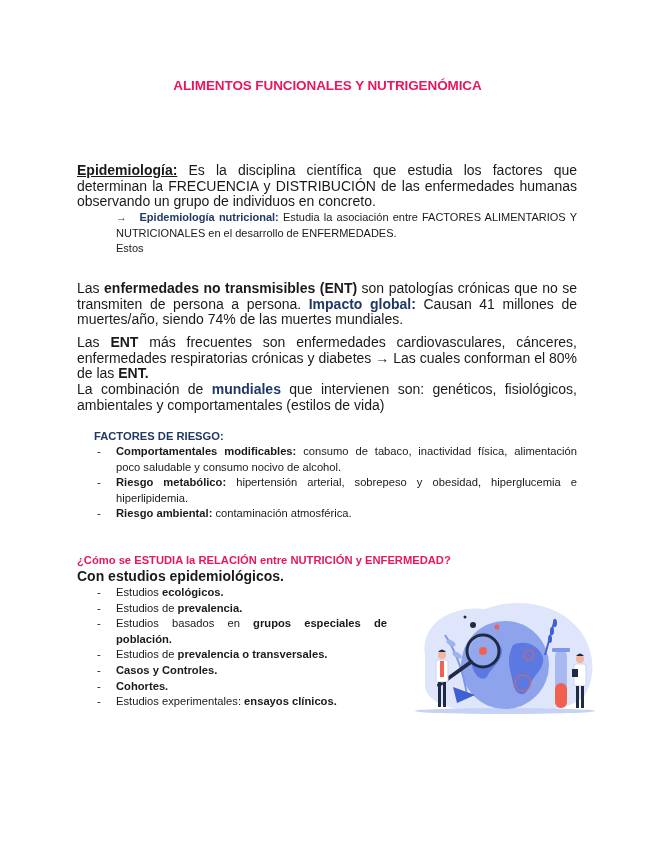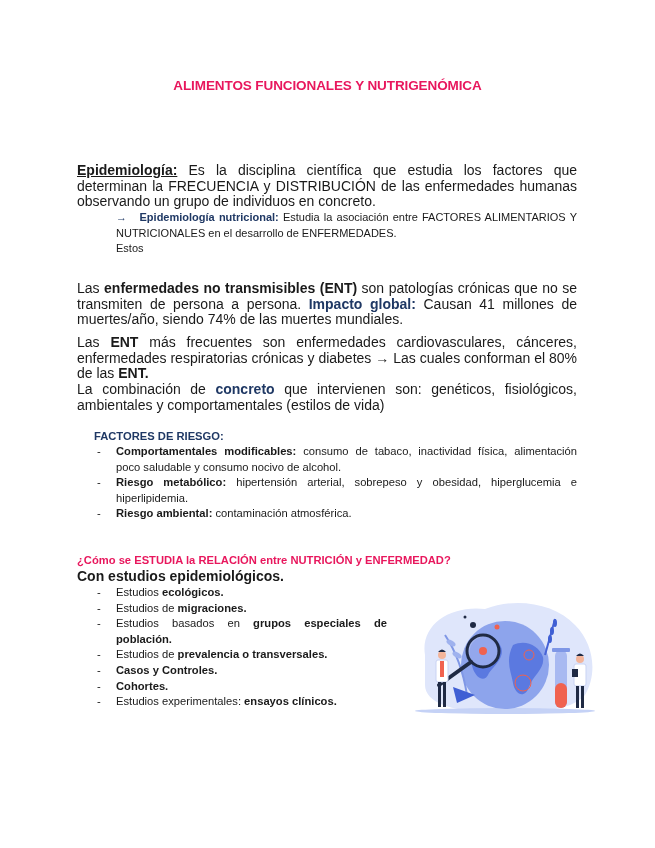--- a/index.html
+++ b/index.html
@@ -44,37 +44,37 @@
 
   <div class="p" style="top:281px;">
     <span>Las </span><span class="b">enfermedades no transmisibles (ENT)</span><span> son patologías crónicas que no se transmiten de persona a persona. </span><span class="blue">Impacto global:</span><span> Causan 41 millones de muertes/año, siendo 74% de las muertes mundiales.</span>
   </div>
 
   <div class="p" style="top:335px;">
     <span>Las </span><span class="b">ENT</span><span> más frecuentes son enfermedades cardiovasculares, cánceres, enfermedades respiratorias crónicas y diabetes → Las cuales conforman el 80% de las </span><span class="b">ENT.</span>
   </div>
 
   <div class="p" style="top:382px;">
-    <span>La combinación de </span><span class="blue">concreto</span><span> que intervienen son: genéticos, fisiológicos, ambientales y comportamentales (estilos de vida)</span>
+    <span>La combinación de </span><span class="blue">mundiales</span><span> que intervienen son: genéticos, fisiológicos, ambientales y comportamentales (estilos de vida)</span>
   </div>
 
   <div class="sec-head" style="top:430px; color:#1f3864;padding-left:17px;">FACTORES DE RIESGO:</div>
 
   <ul class="dash" style="left:77px; width:500px; top:444px;">
     <li><span class="bullet">-</span><span class="b">Comportamentales modificables:</span><span> consumo de tabaco, inactividad física, alimentación poco saludable y consumo nocivo de alcohol.</span></li>
     <li><span class="bullet">-</span><span class="b">Riesgo metabólico:</span><span> hipertensión arterial, sobrepeso y obesidad, hiperglucemia e hiperlipidemia.</span></li>
     <li><span class="bullet">-</span><span class="b">Riesgo ambiental:</span><span> contaminación atmosférica.</span></li>
   </ul>
 
   <div class="sec-head pink" style="top:554px;">¿Cómo se ESTUDIA la RELACIÓN entre NUTRICIÓN y ENFERMEDAD?</div>
   <div class="p" style="top:569px;font-weight:bold;">Con estudios epidemiológicos.</div>
 
   <ul class="dash" style="left:77px; width:310px; top:585px;">
     <li><span class="bullet">-</span><span>Estudios </span><span class="b">ecológicos.</span></li>
-    <li><span class="bullet">-</span><span>Estudios de </span><span class="b">migraciones.</span></li>
+    <li><span class="bullet">-</span><span>Estudios de </span><span class="b">prevalencia.</span></li>
     <li><span class="bullet">-</span><span>Estudios basados en </span><span class="b">grupos especiales de población.</span></li>
     <li><span class="bullet">-</span><span>Estudios de </span><span class="b">prevalencia o transversales.</span></li>
     <li><span class="bullet">-</span><span></span><span class="b">Casos y Controles.</span></li>
     <li><span class="bullet">-</span><span></span><span class="b">Cohortes.</span></li>
     <li><span class="bullet">-</span><span>Estudios experimentales: </span><span class="b">ensayos clínicos.</span></li>
   </ul>
 
   <div class="illu">
     <svg width="192" height="122" viewBox="0 0 192 122">
 

